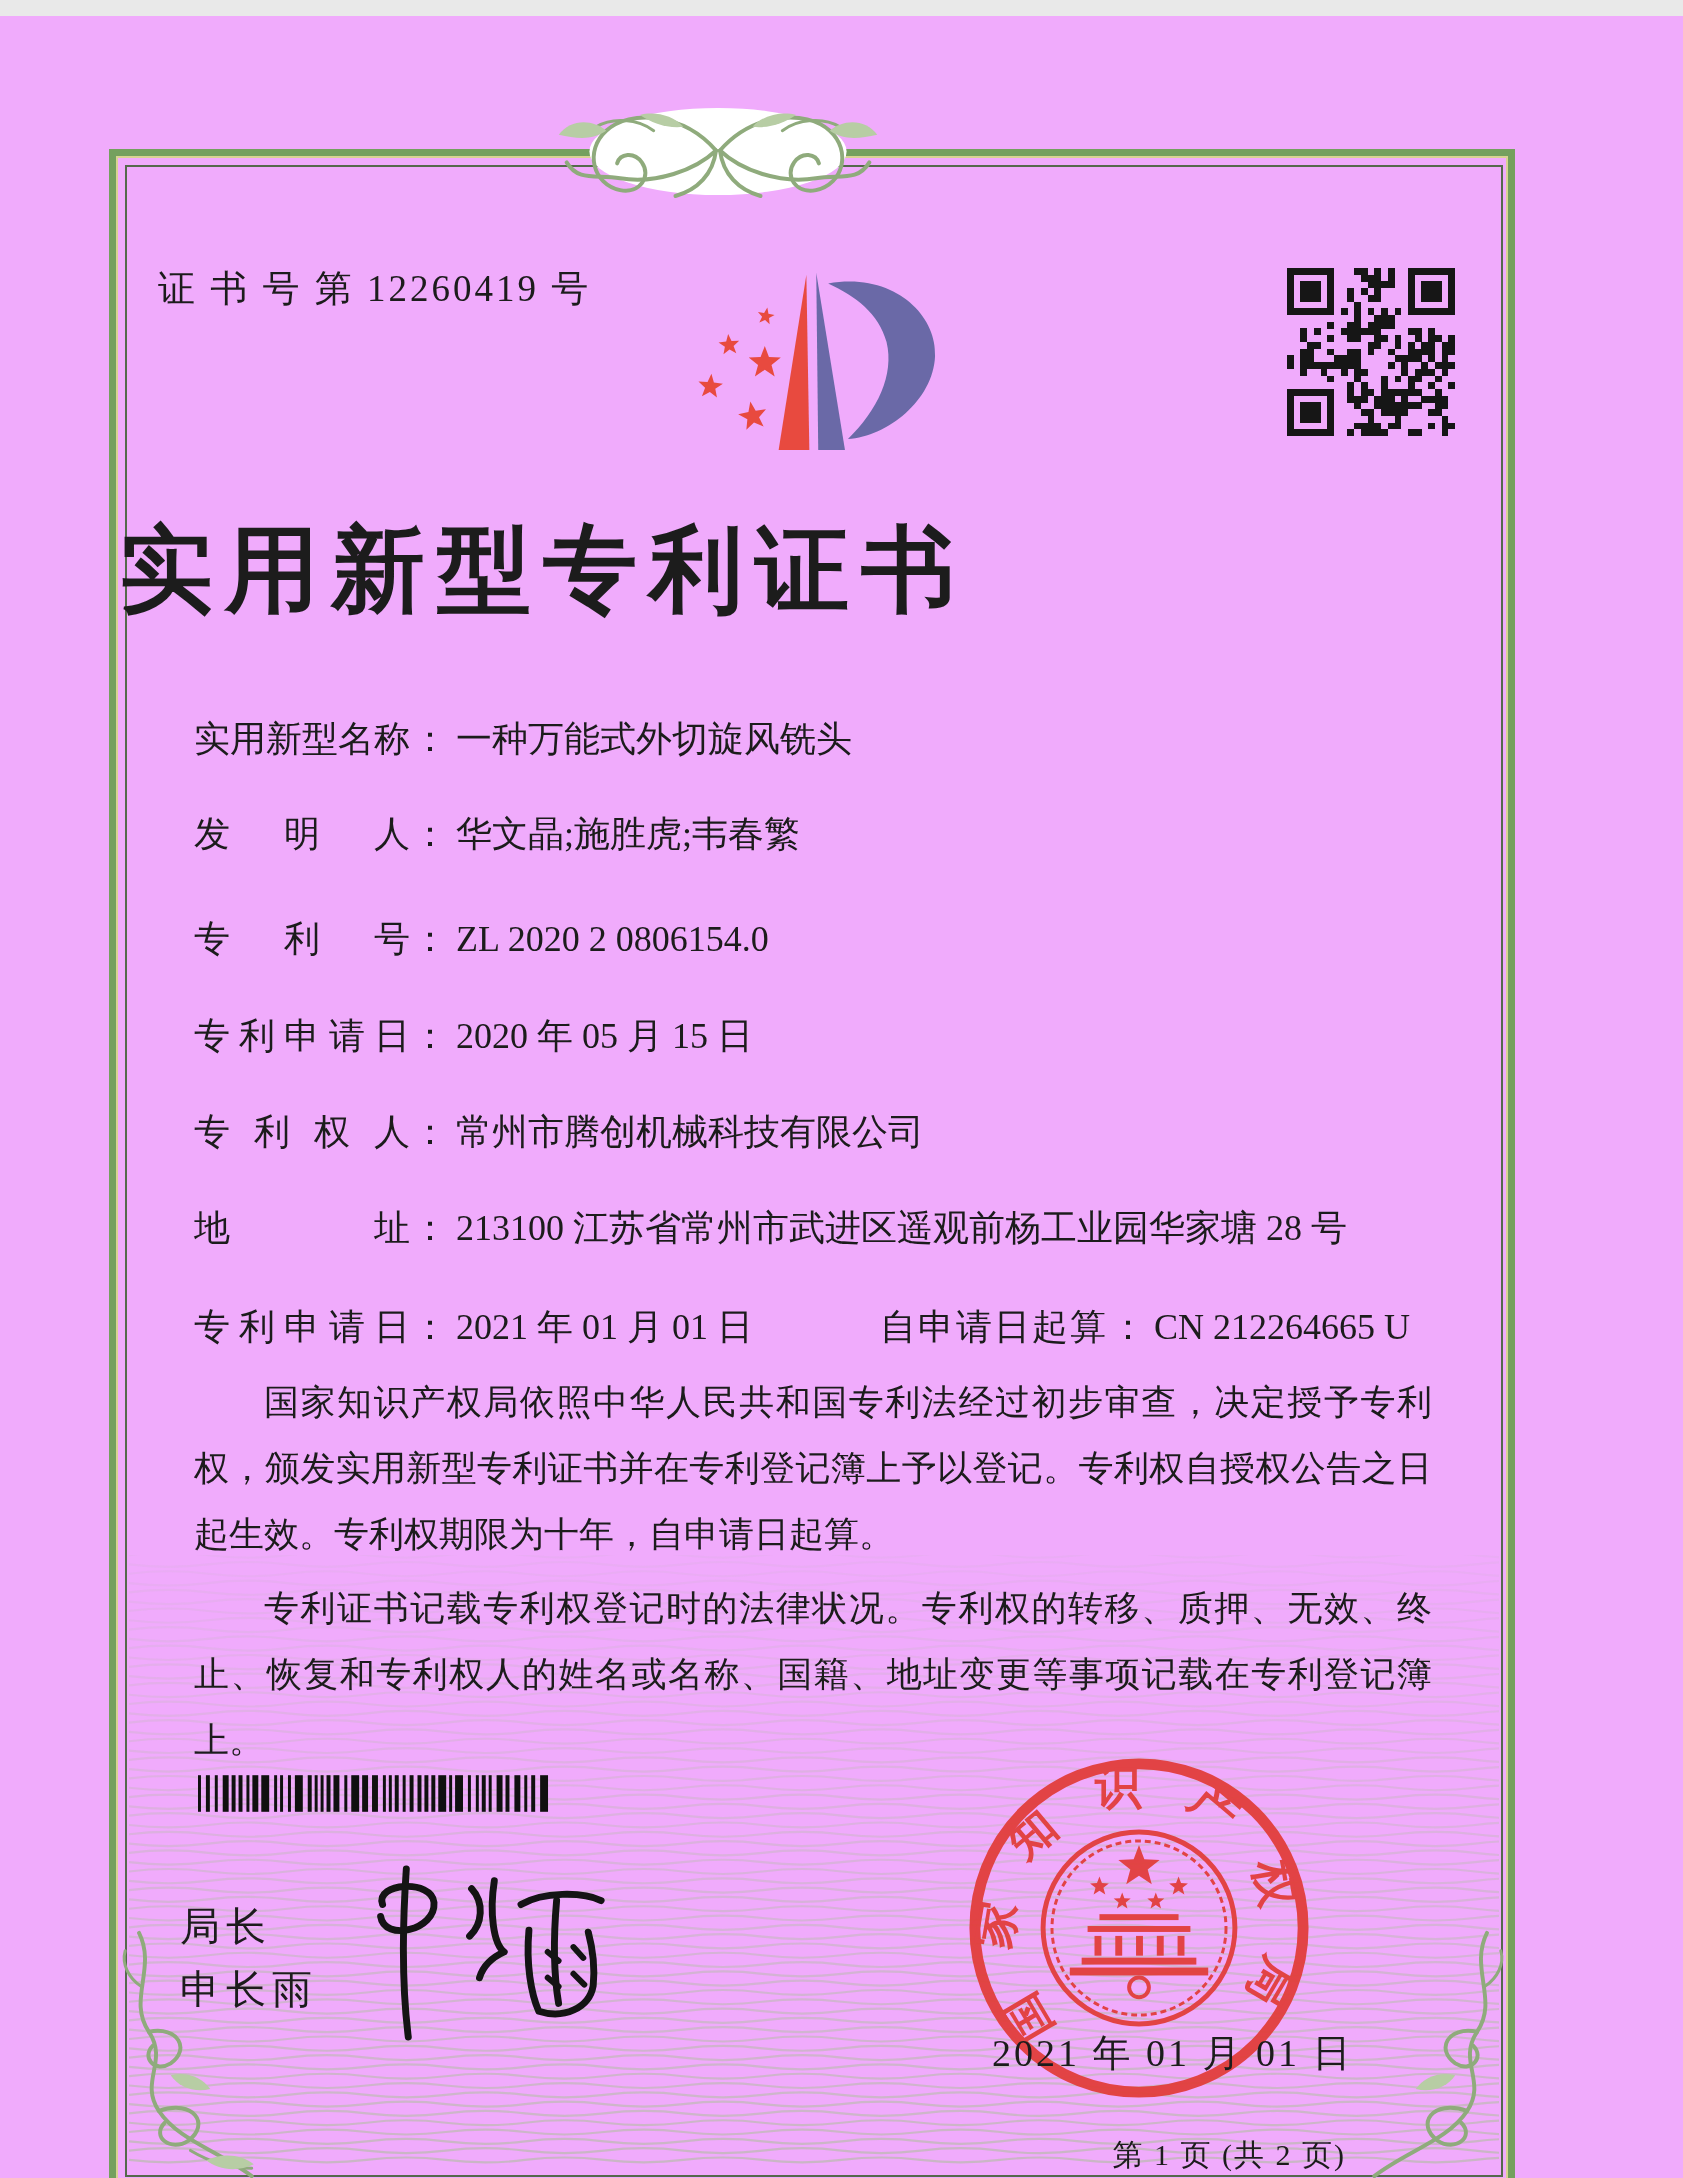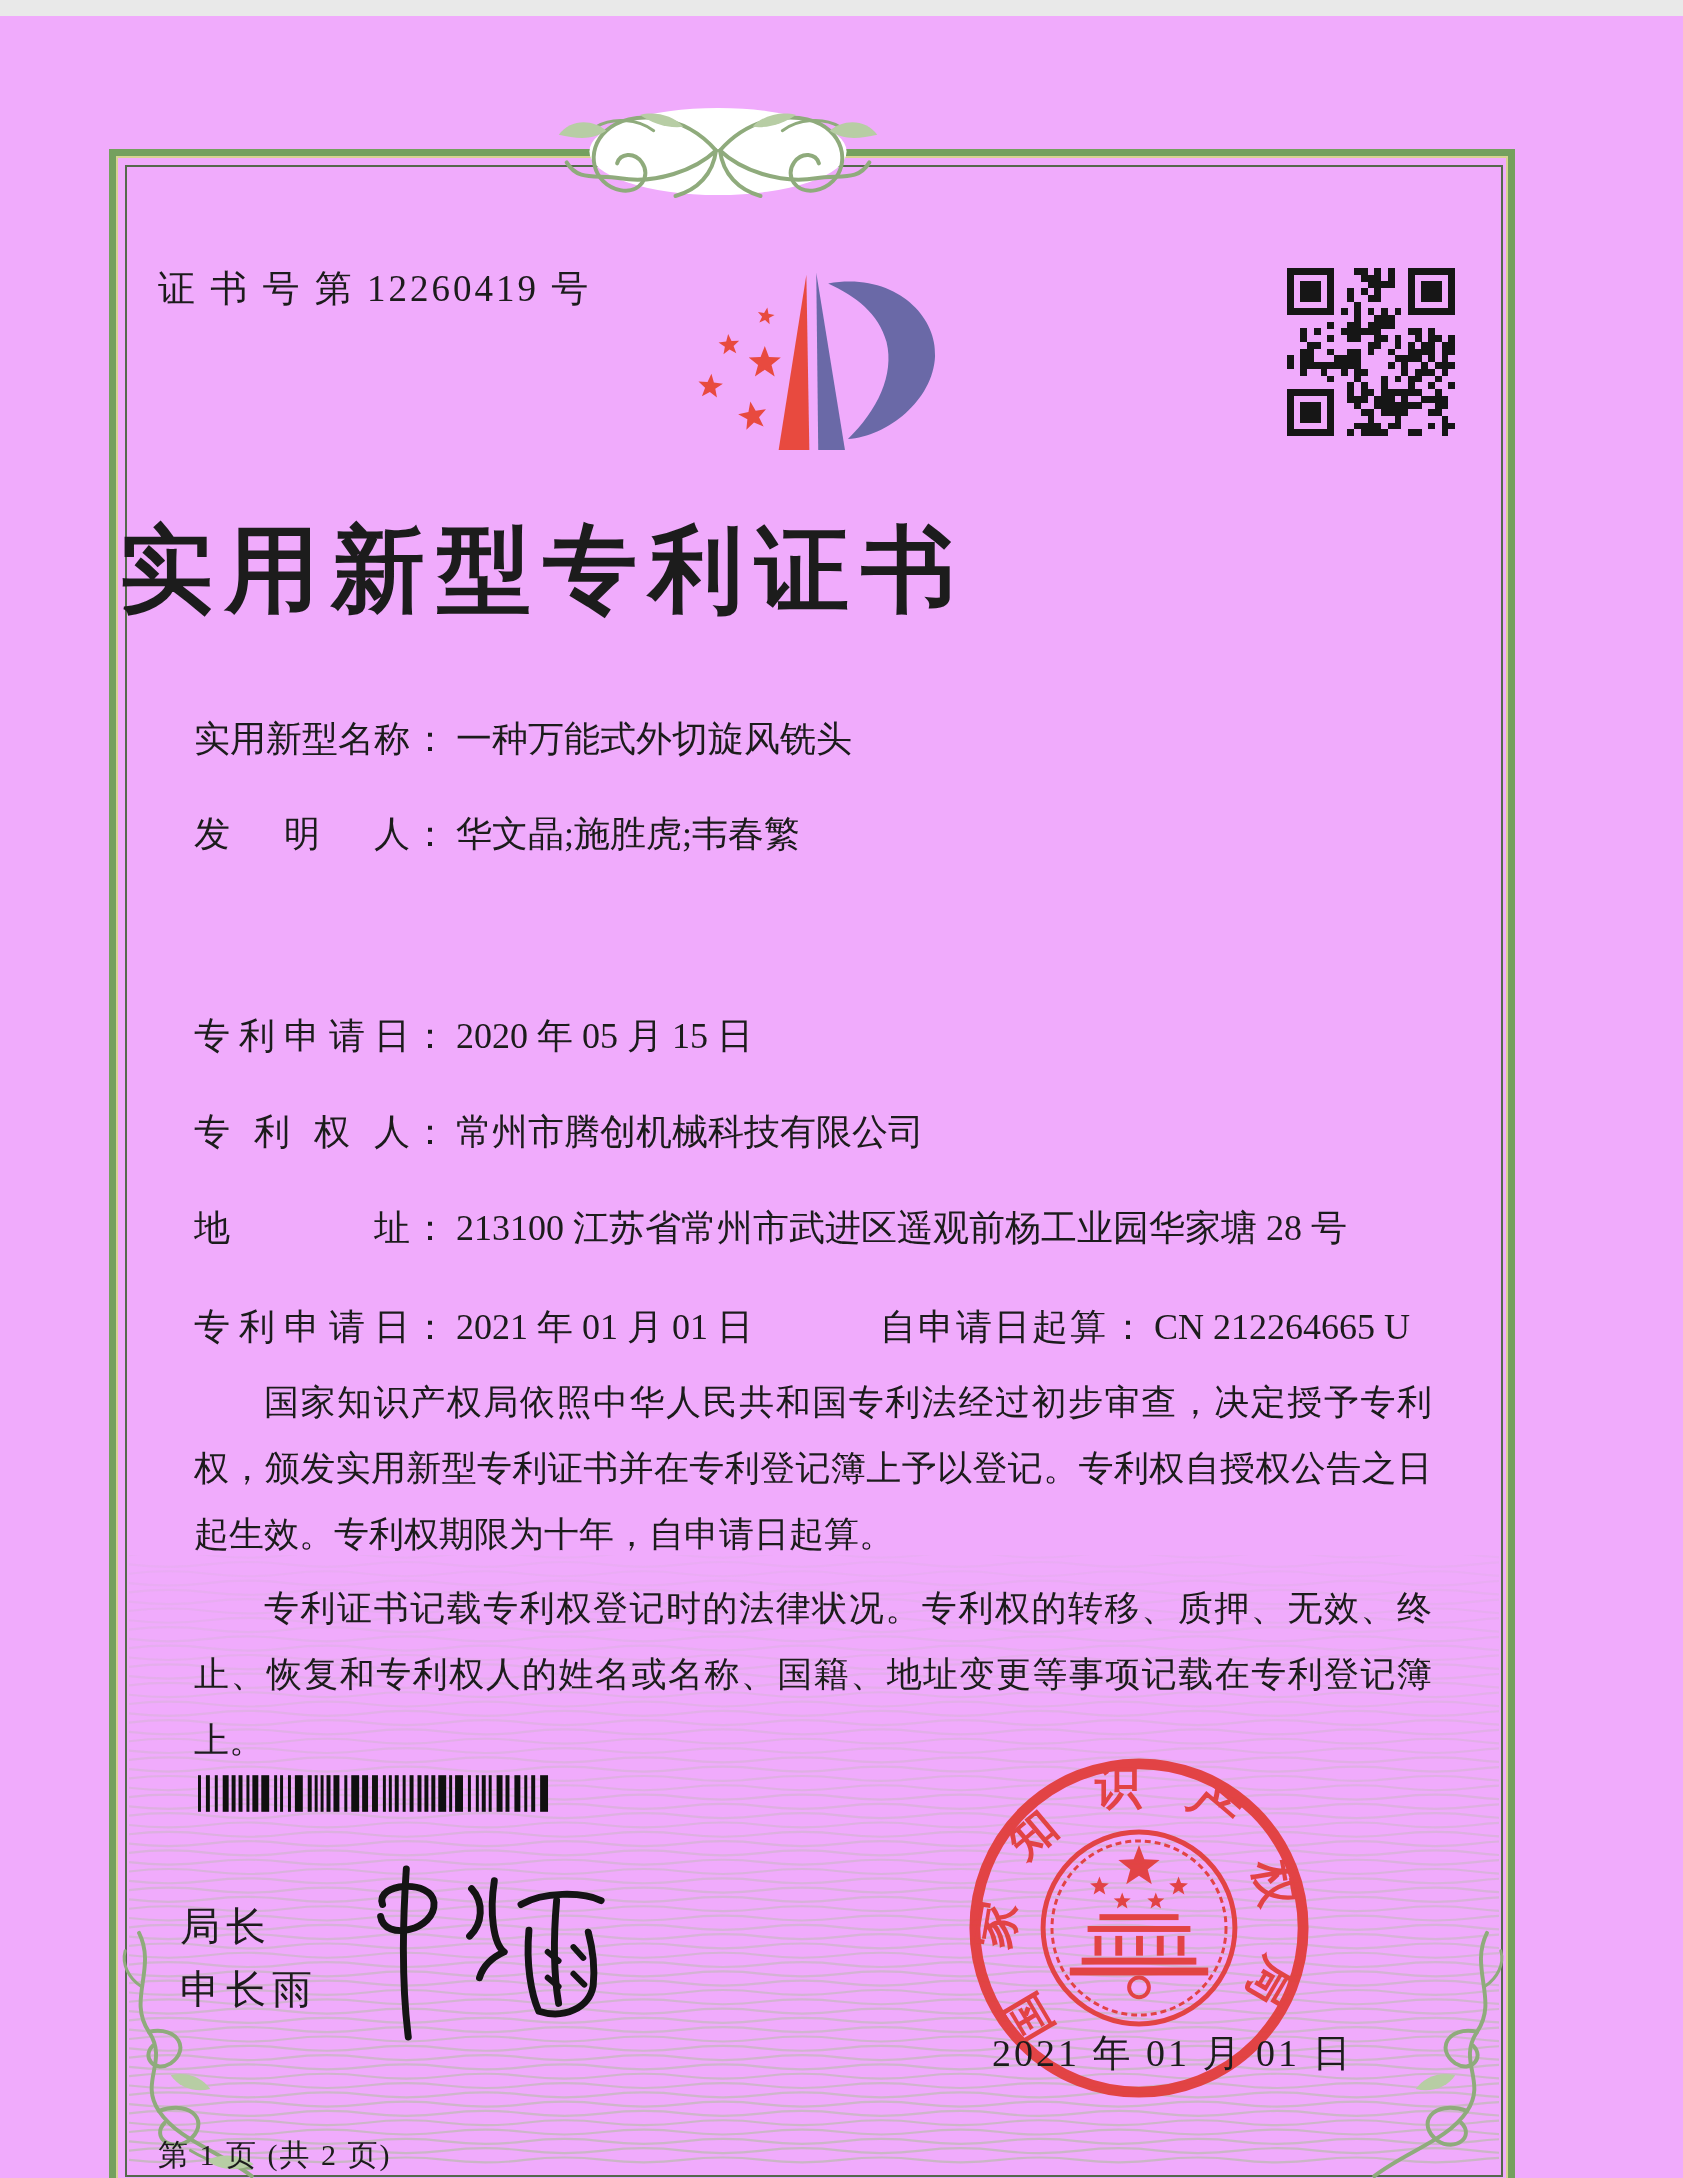--- a/index.html
+++ b/index.html
@@ -28,21 +28,21 @@
   .paras{left:194px;top:1354px;width:1238px;font-size:35px;line-height:66px;text-align:justify;z-index:2}
   .paras p{margin:0;text-indent:2em}
   .paras p+p{margin-top:8px}
   
   .barcode{left:198px;top:1759px;z-index:2}
   .issuer-role{left:180px;top:1883px;font-size:40px;font-family:"Liberation Sans","DejaVu Sans",sans-serif;z-index:2;letter-spacing:6px}
   .issuer-name{left:180px;top:1946px;font-size:40px;font-family:Liberation Mono, monospace;z-index:2;letter-spacing:6px}
   .signature{left:345px;top:1837px;z-index:3}
   .seal{left:964px;top:1737px;z-index:3}
   .seal-date{left:992px;top:2012px;font-size:38px;letter-spacing:3px;z-index:4}
-  .footer{left:158px;top:2119px;width:1188px;text-align:left;font-size:30px;letter-spacing:2px;z-index:2}
+  .footer{left:158px;top:2119px;width:1188px;text-align:right;font-size:30px;letter-spacing:2px;z-index:2}
   .orn{z-index:2}
 </style>
 </head>
 <body>
 
 <div class="page">
 
   <div class="abs frame-outer"></div>
   <div class="abs frame-inner"></div>
 
@@ -459,20 +459,23 @@
     </svg>
 
   <div class="abs title">实用新型专利证书</div>
 
   <div class="abs row" style="top:794px">
     <span class="lbl">发明人</span><span class="colon">：</span><span>华文晶;施胜虎;韦春繁</span>
   </div>
   <div class="abs row" style="top:699px">
     <span class="lbl">实用新型名称</span><span class="colon">：</span><span>一种万能式外切旋风铣头</span>
   </div>
+  <div class="abs row" style="top:899px">
+    <span class="lbl">专利号</span><span class="colon">：</span><span>ZL 2020 2 0806154.0</span>
+  </div>
   <div class="abs row" style="top:996px">
     <span class="lbl">专利申请日</span><span class="colon">：</span><span>2020 年 05 月 15 日</span>
   </div>
   <div class="abs row" style="top:1092px">
     <span class="lbl">专利权人</span><span class="colon">：</span><span>常州市腾创机械科技有限公司</span>
   </div>
   <div class="abs row" style="top:1188px">
     <span class="lbl">地址</span><span class="colon">：</span><span>213100 江苏省常州市武进区遥观前杨工业园华家塘 28 号</span>
   </div>
   <div class="abs row" style="top:1287px">

